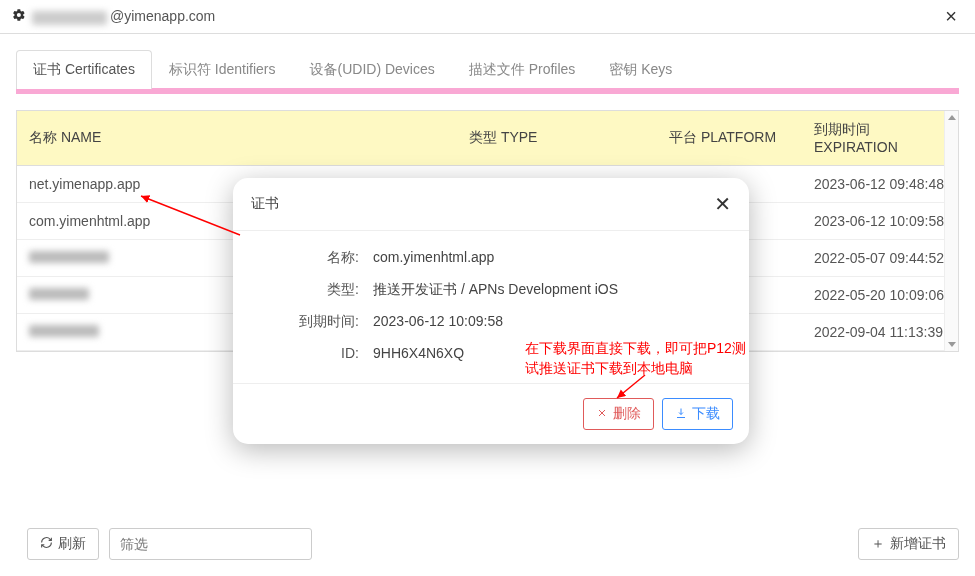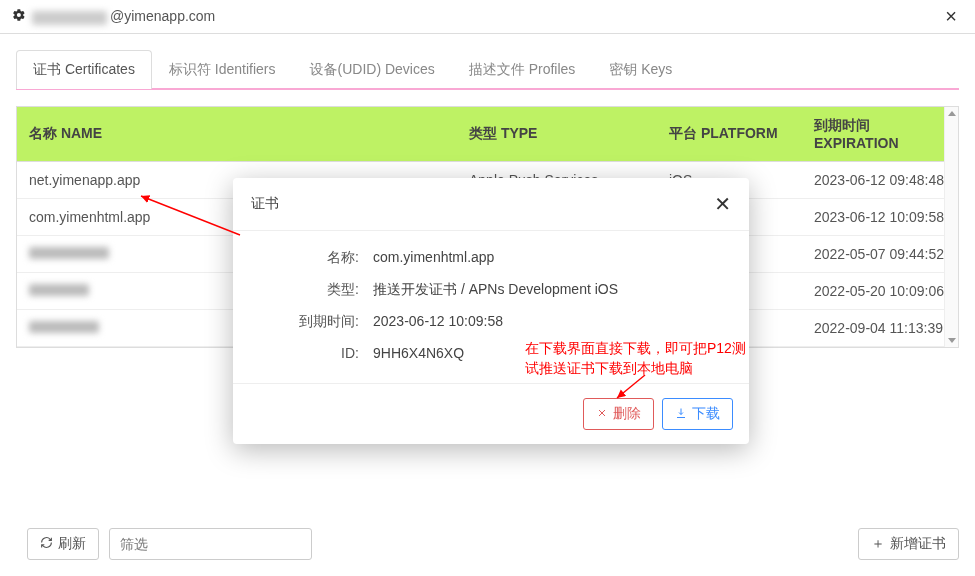--- a/index.html
+++ b/index.html
@@ -29,21 +29,21 @@
       border-radius: 2px; vertical-align: middle;
       margin-right: 3px;
     }
     .header .close {
       font-size: 20px; color: #333; cursor: pointer;
       width: 24px; text-align: center;
     }
 
     .content { padding: 16px; }
 
-    .tabs { display: flex; border-bottom: 2px solid #f9a8d4; }
+    .tabs { display: flex; border-bottom: 6px solid #f9a8d4; }
     .tab {
       padding: 10px 16px;
       border: 1px solid transparent;
       border-bottom: none;
       color: #888;
       cursor: pointer;
       border-radius: 4px 4px 0 0;
       margin-bottom: -1px;
     }
     .tab.active {
@@ -59,23 +59,23 @@
     }
     table { width: 100%; border-collapse: collapse; }
     th, td {
       text-align: left;
       padding: 10px 12px;
       border-bottom: 1px solid #eee;
       font-weight: normal;
       color: #555;
     }
     thead th {
-      background: #bef264;
+      background: #fef9c3;
       border-bottom: 1px solid #ddd;
-      font-weight: 700;
+      font-weight: 400;
       color: #444;
     }
     .col-name { width: 440px; }
     .col-type { width: 200px; }
     .col-platform { width: 145px; }
     .col-exp { }
     .blur-cell {
       display: inline-block;
       height: 12px;
       background: #bbb;
@@ -123,21 +123,21 @@
       padding: 7px 10px;
       font-size: 14px;
       color: #888;
     }
     .footer .spacer { flex: 1; }
     .modal {
       position: absolute;
       top: 178px; left: 233px;
       width: 516px;
       background: #fff;
-      border-radius: 4px;
+      border-radius: 15px;
       box-shadow: 0 6px 28px rgba(0,0,0,0.28);
       z-index: 20;
     }
     .modal-header {
       display: flex; align-items: center;
       padding: 14px 18px;
       border-bottom: 1px solid #eee;
     }
     .modal-header .mtitle { flex: 1; color: #444; }
     .modal-header .mclose { font-size: 20px; color: #333; cursor: pointer; }

